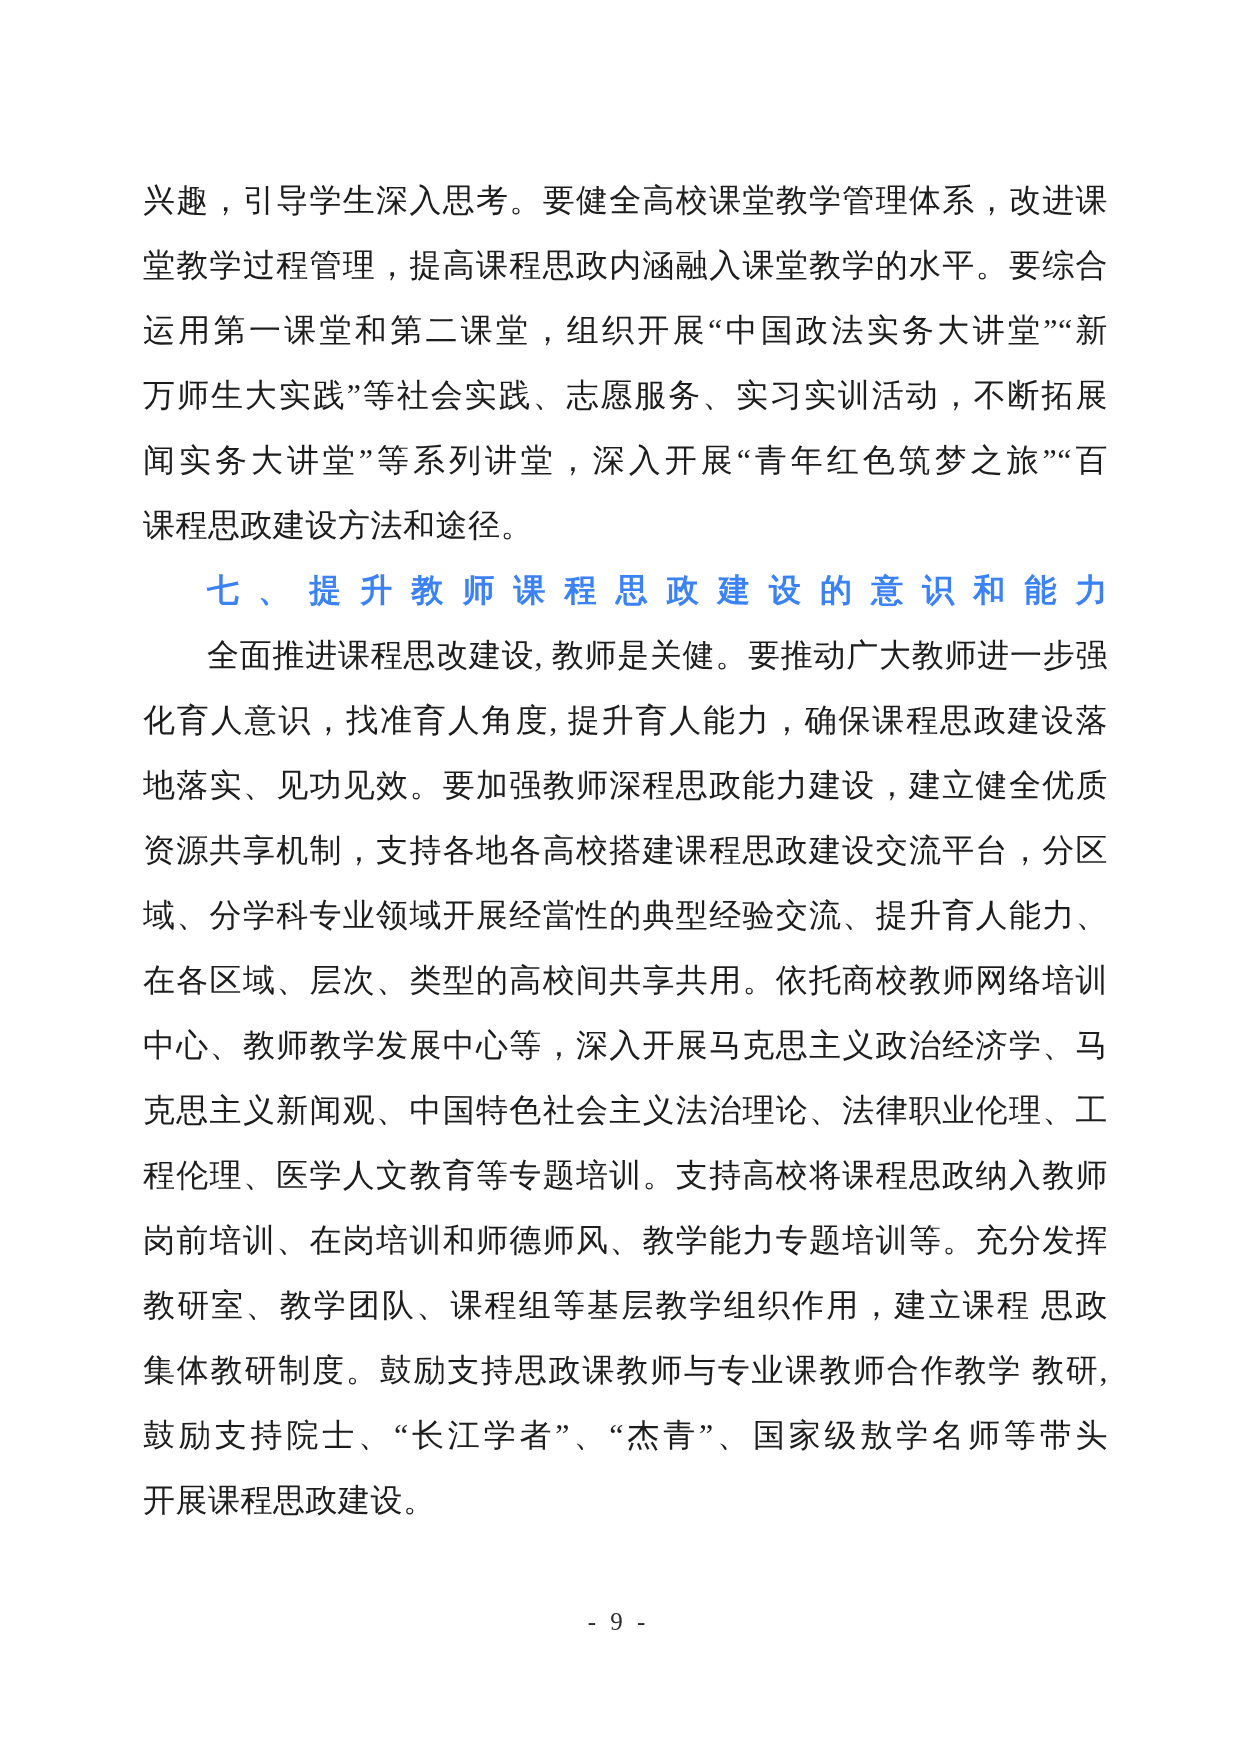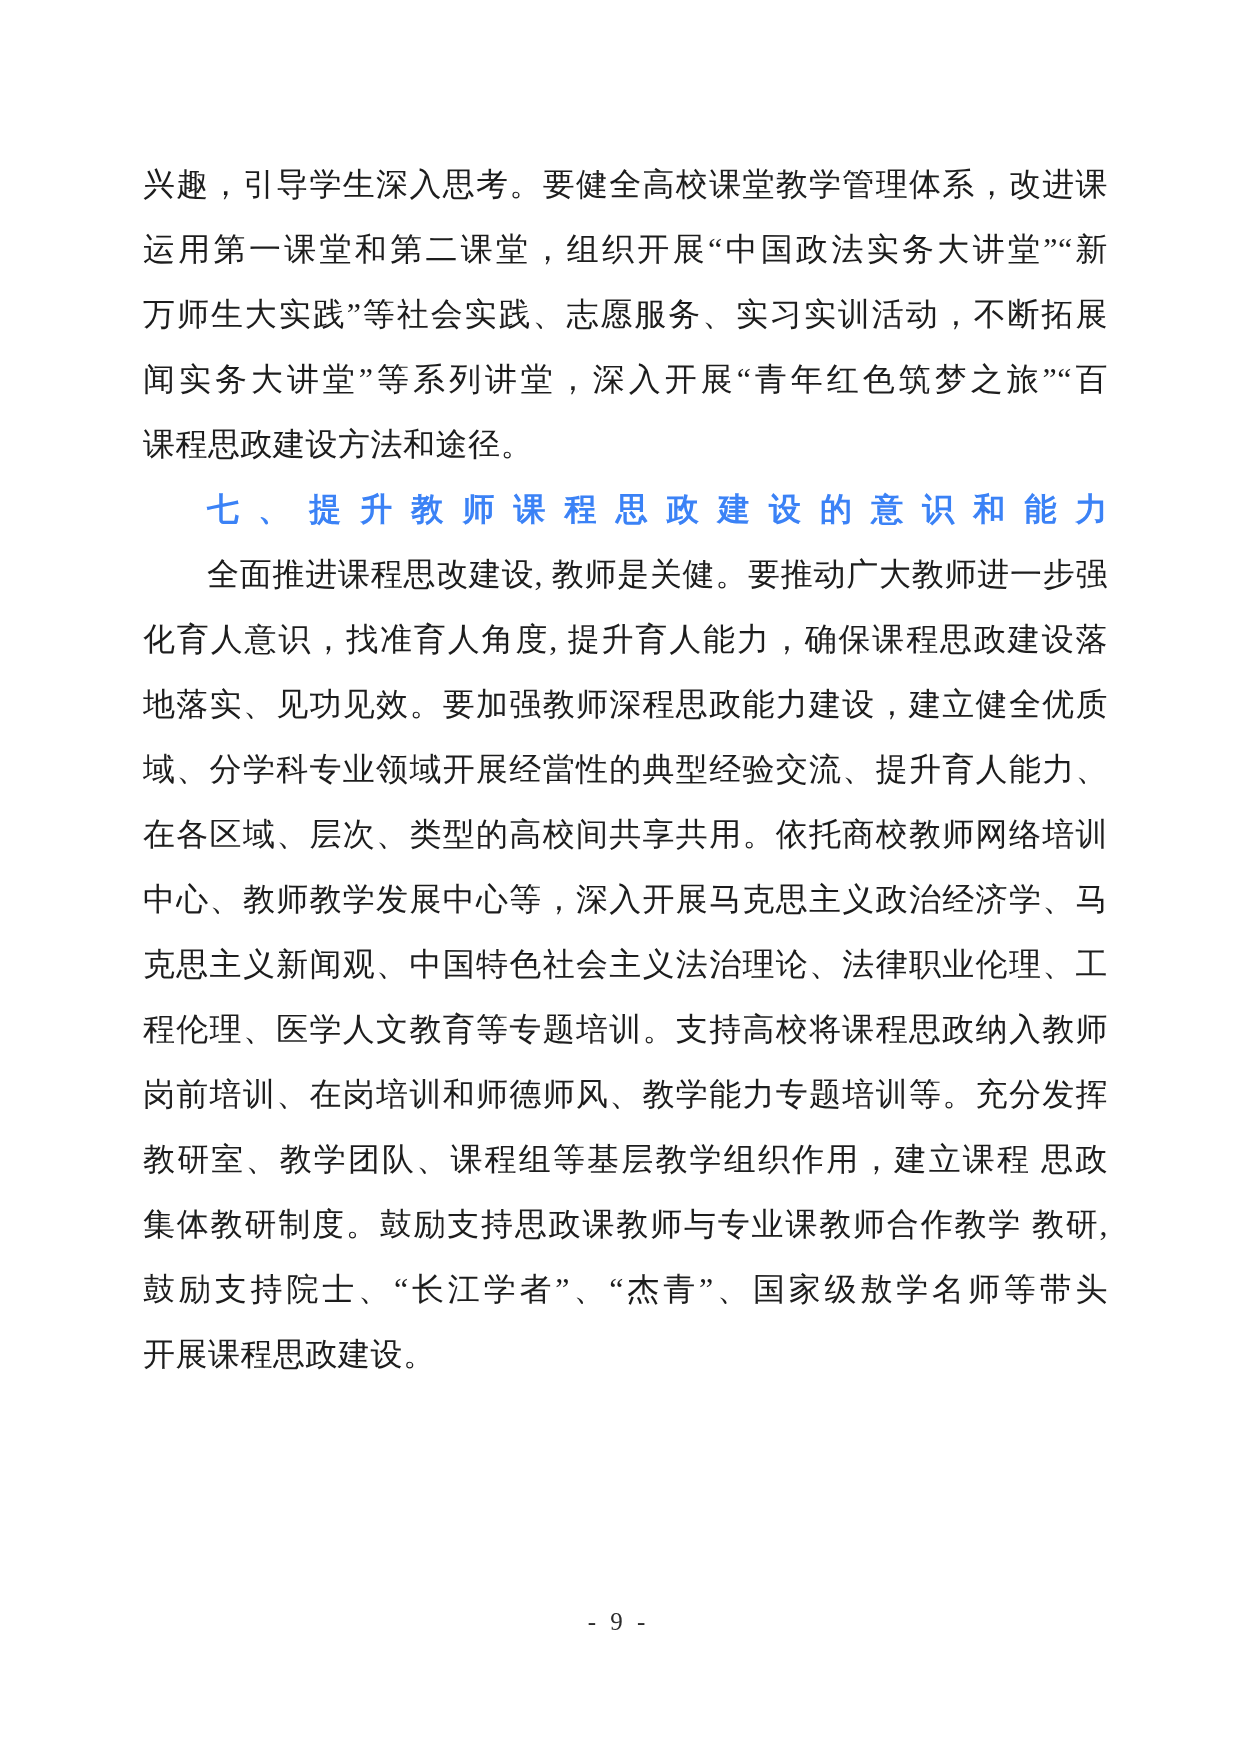--- a/index.html
+++ b/index.html
@@ -12,21 +12,21 @@
     width: 1237px;
     height: 1751px;
     background: #ffffff;
     overflow: hidden;
     font-family: "Liberation Serif", "DejaVu Serif", serif;
     color: #1d1d1d;
   }
   .content {
     position: absolute;
     left: 143px;
-    top: 152px;
+    top: 168px;
     width: 965px;
   }
   .line {
     height: 65px;
     line-height: 65px;
     font-size: 32px;
     text-align: justify;
     text-align-last: justify;
     text-justify: inter-character;
     letter-spacing: 0.5px;
@@ -55,32 +55,34 @@
   }
 </style>
 </head>
 <body>
 
 <div class="page">
   <div class="content">
 
     <div>
       <div class="line">兴趣，引导学生深入思考。要健全高校课堂教学管理体系，改进课</div>
+      <div class="line">堂教学过程管理，提高课程思政内涵融入课堂教学的水平。要综合</div>
       <div class="line">运用第一课堂和第二课堂，组织开展“中国政法实务大讲堂”“新</div>
       <div class="line">万师生大实践”等社会实践、志愿服务、实习实训活动，不断拓展</div>
       <div class="line">闻实务大讲堂”等系列讲堂，深入开展“青年红色筑梦之旅”“百</div>
       <div class="line end">课程思政建设方法和途径。</div>
     </div>
 
     <div class="line heading indent">七、提升教师课程思政建设的意识和能力</div>
 
     <div>
       <div class="line indent">全面推进课程思改建设, 教师是关健。要推动广大教师进一步强</div>
       <div class="line">化育人意识，找准育人角度, 提升育人能力，确保课程思政建设落</div>
       <div class="line">地落实、见功见效。要加强教师深程思政能力建设，建立健全优质</div>
+      <div class="line">资源共享机制，支持各地各高校搭建课程思政建设交流平台，分区</div>
       <div class="line">域、分学科专业领域开展经當性的典型经验交流、提升育人能力、</div>
       <div class="line">在各区域、层次、类型的高校间共享共用。依托商校教师网络培训</div>
       <div class="line">中心、教师教学发展中心等，深入开展马克思主义政治经济学、马</div>
       <div class="line">克思主义新闻观、中国特色社会主义法治理论、法律职业伦理、工</div>
       <div class="line">程伦理、医学人文教育等专题培训。支持高校将课程思政纳入教师</div>
       <div class="line">岗前培训、在岗培训和师德师风、教学能力专题培训等。充分发挥</div>
       <div class="line">教研室、教学团队、课程组等基层教学组织作用，建立课程 思政</div>
       <div class="line">集体教研制度。鼓励支持思政课教师与专业课教师合作教学 教研,</div>
       <div class="line">鼓励支持院士、“长江学者”、“杰青”、国家级敖学名师等带头</div>
       <div class="line end">开展课程思政建设。</div>

